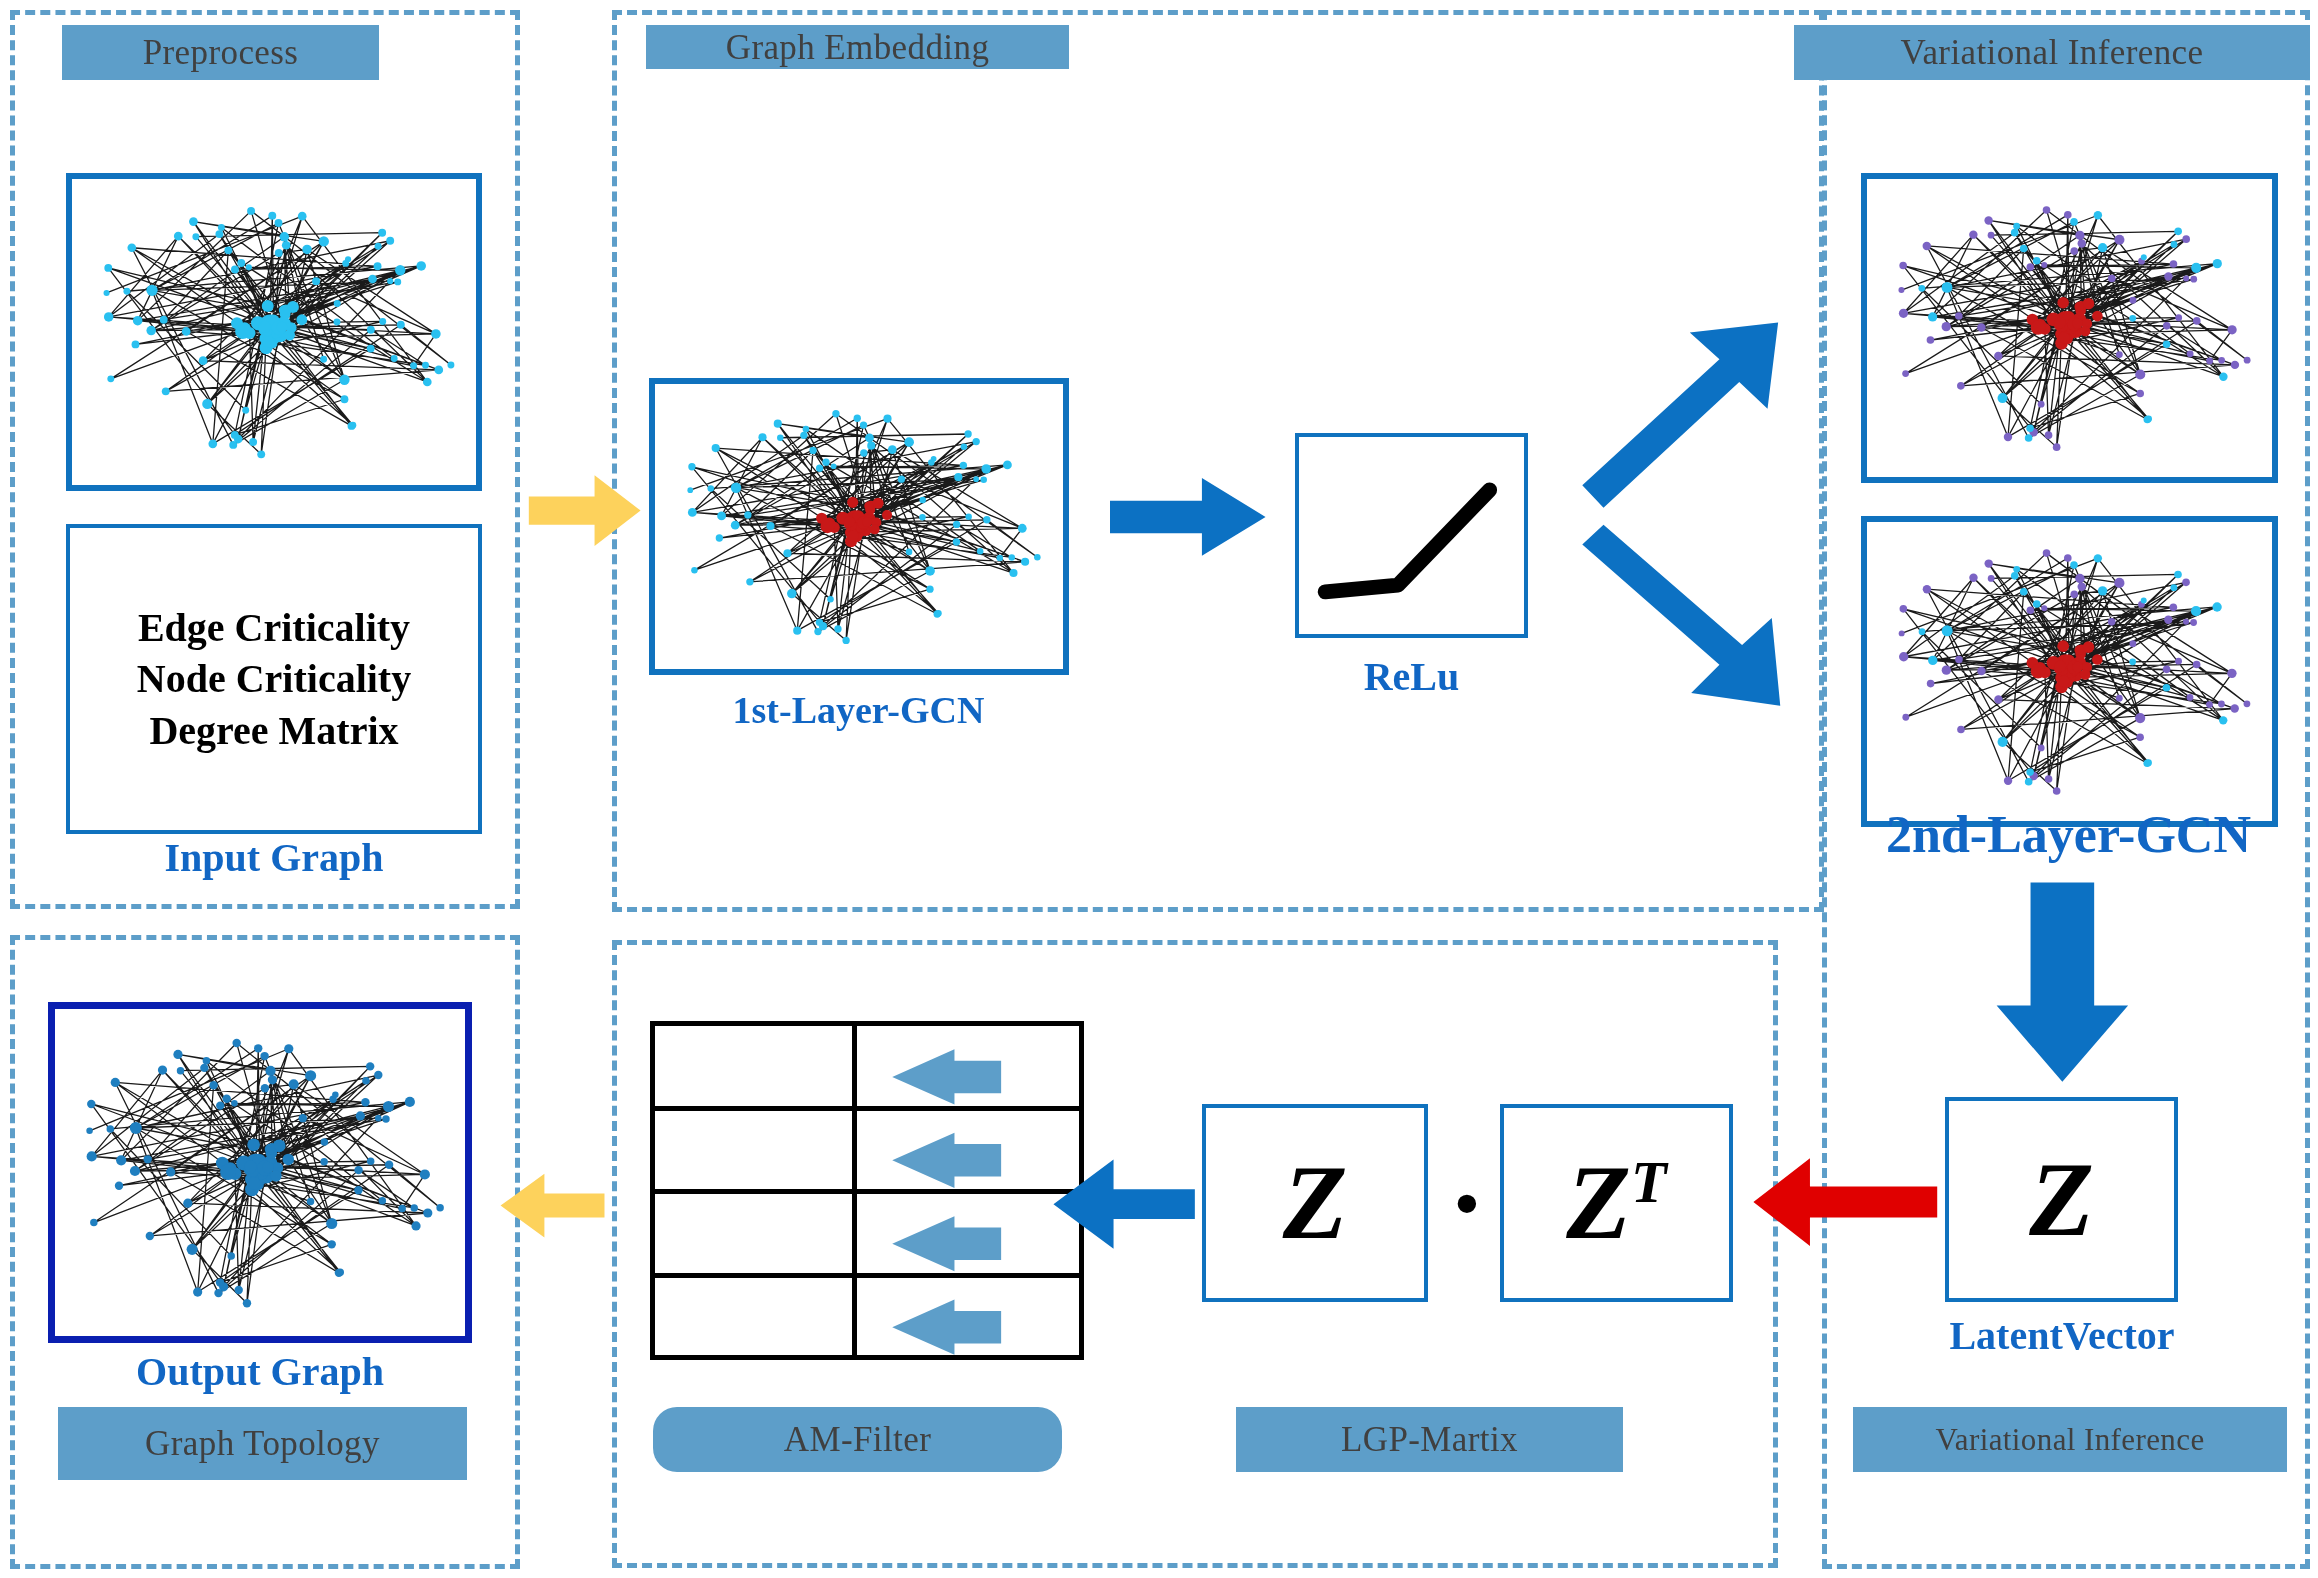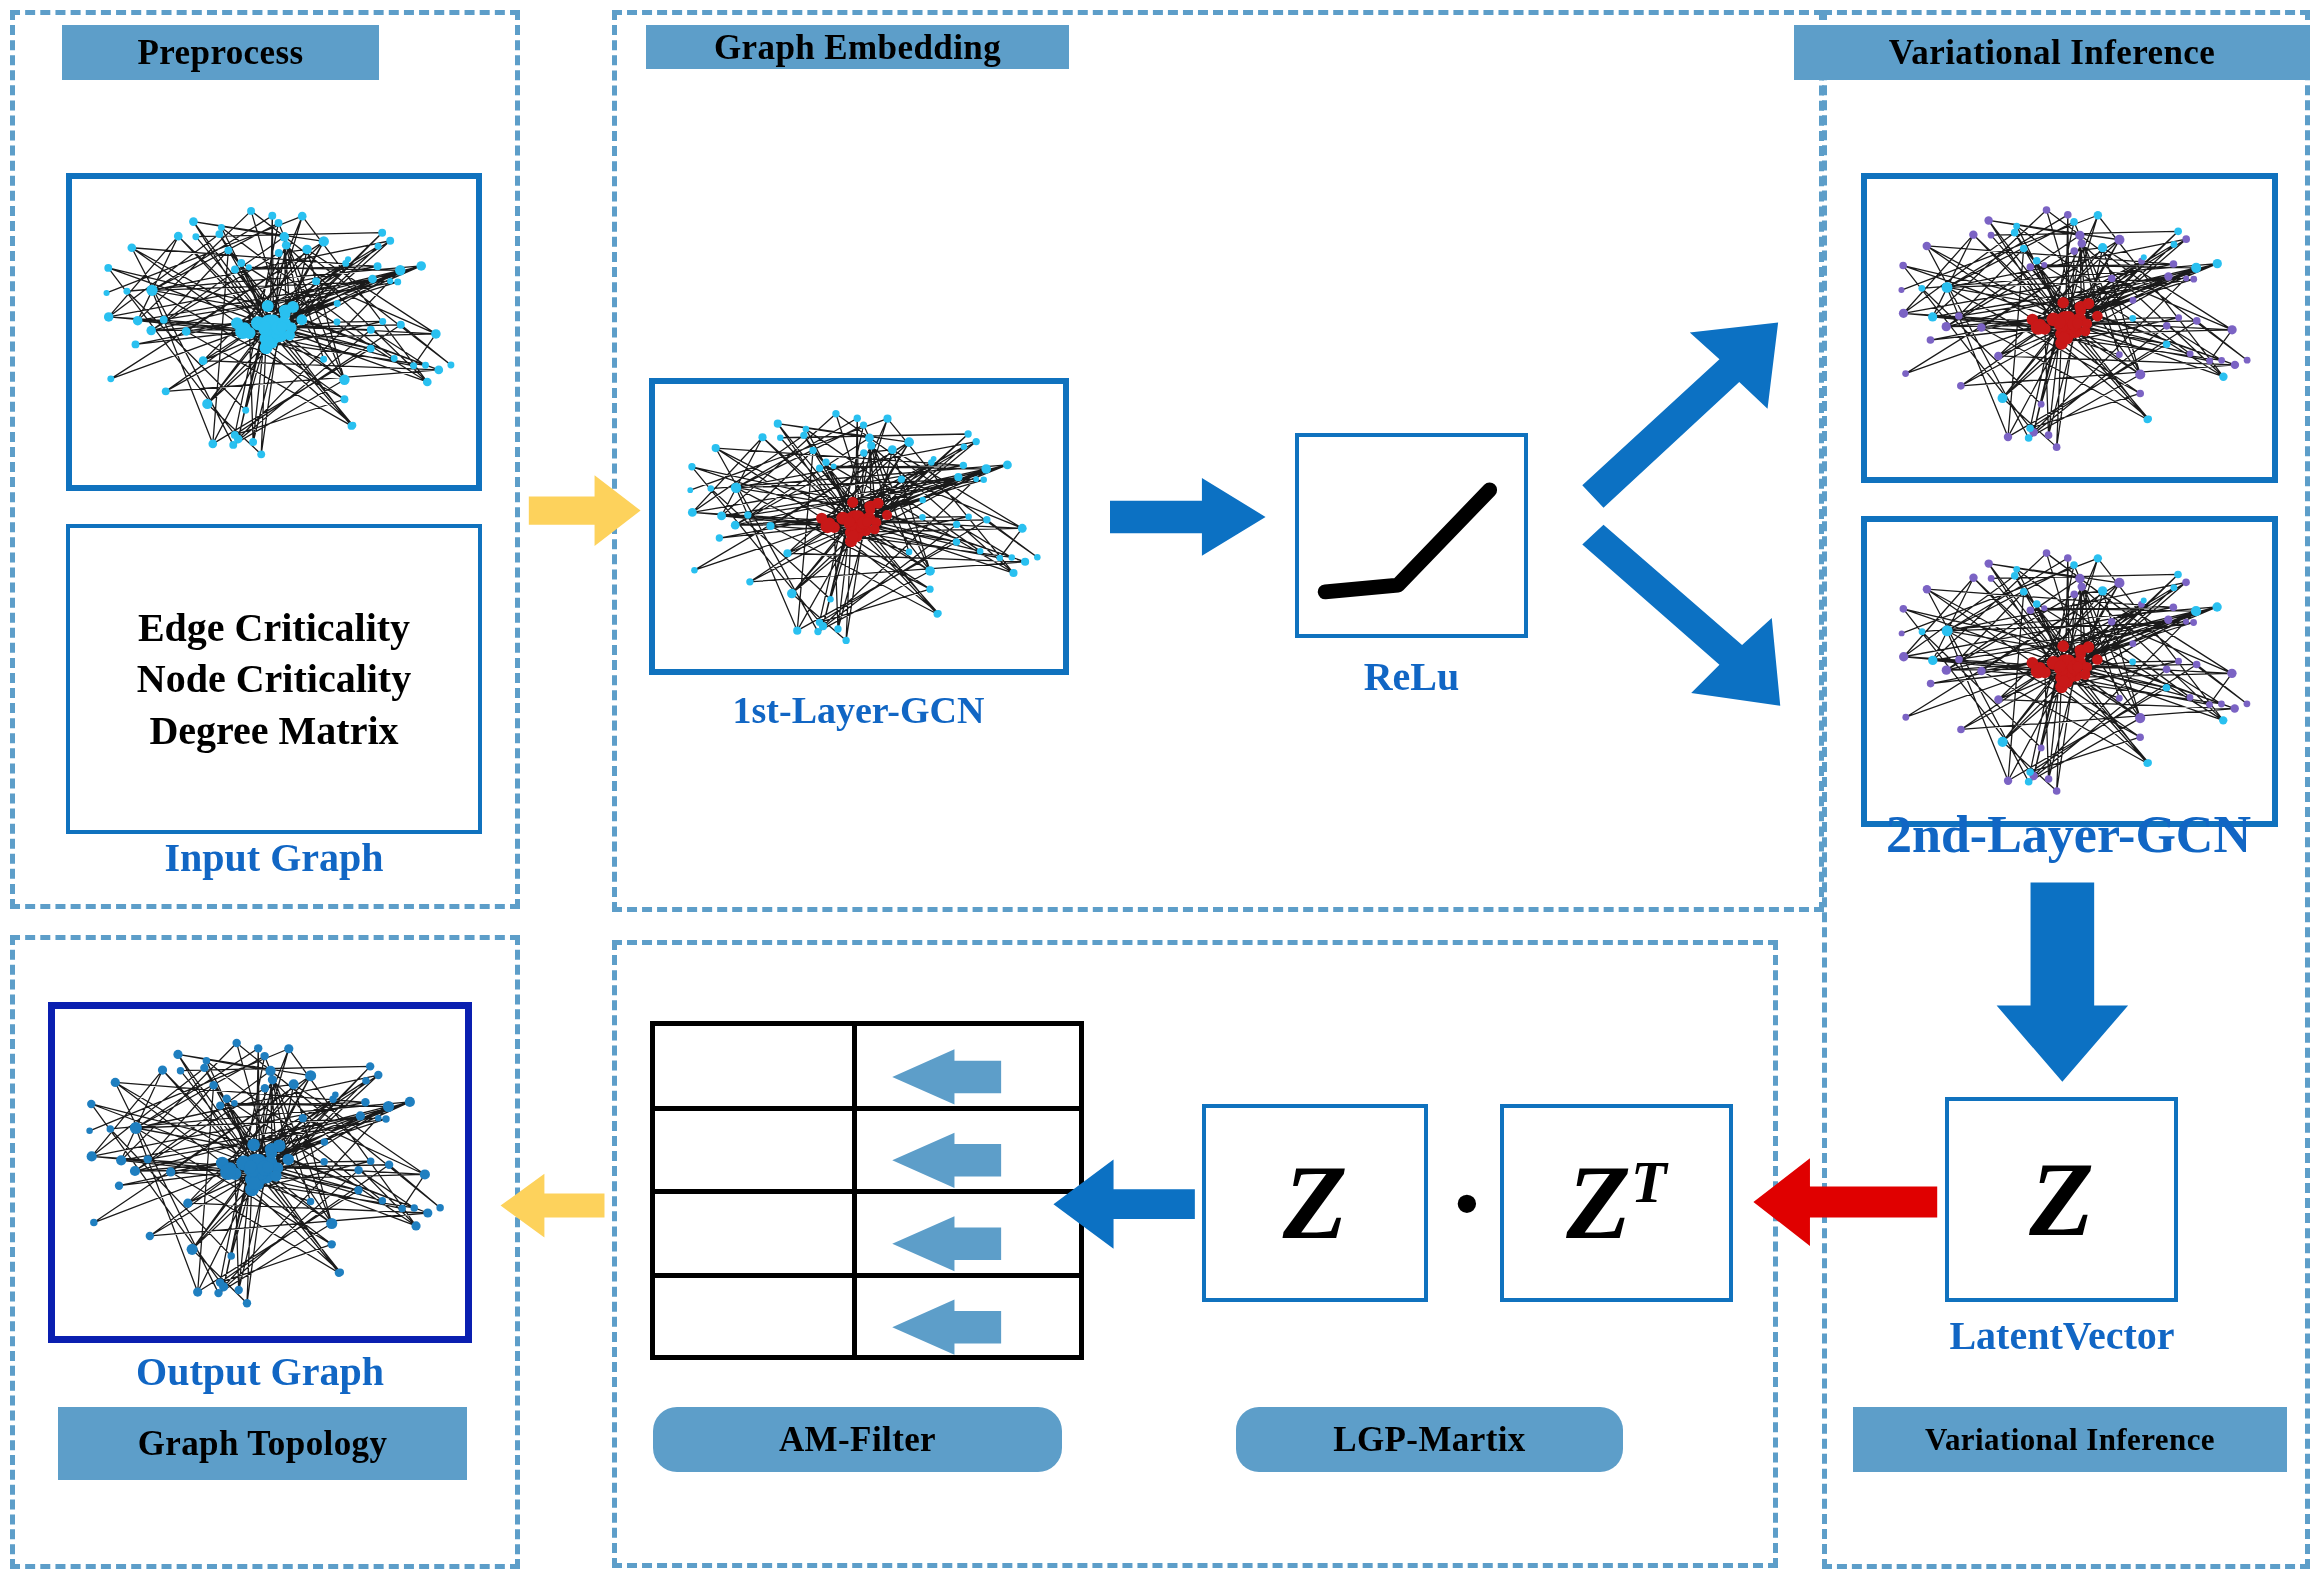--- a/index.html
+++ b/index.html
@@ -23,25 +23,25 @@
     position: absolute;
     border: 5px dashed #5D9EC9;
     box-sizing: border-box;
     background: transparent;
   }
 
   
   .chip {
     position: absolute;
     background: #5D9EC9;
-    color: #000000;
+    color: #404040;
     display: flex;
     align-items: center;
     justify-content: center;
-    font-weight: bold;
+    font-weight: normal;
     box-sizing: border-box;
     letter-spacing: 0.4px;
     line-height: 1;
     white-space: nowrap;
   }
 
   
   .frame {
     position: absolute;
     border: 6.4px solid #1072BE;
@@ -163,21 +163,21 @@
   <div class="chip" style="left:62px; top:25.4px; width:317px; height:55px; font-size:35px;">Preprocess</div>
 
   <div class="chip" style="left:646px; top:25.4px; width:423px; height:44px; font-size:35px;">Graph Embedding</div>
 
   <div class="chip" style="left:1794px; top:25.4px; width:516px; height:55px; font-size:35px;">Variational Inference</div>
 
   <div class="chip" style="left:58px; top:1407px; width:409px; height:73px; font-size:35px;">Graph Topology</div>
 
   <div class="chip" style="left:653px; top:1407px; width:409px; height:65px; font-size:35px;border-radius:24px;">AM-Filter</div>
 
-  <div class="chip" style="left:1236px; top:1407px; width:387px; height:65px; font-size:35px;border-radius:23px;">LGP-Martix</div>
+  <div class="chip" style="left:1236px; top:1407px; width:387px; height:65px; font-size:35px;">LGP-Martix</div>
 
   <div class="chip" style="left:1853px; top:1407px; width:434px; height:65px; font-size:31px;">Variational Inference</div>
 
   <div class="frame" style="left:66px; top:173px; width:416px; height:318px;">
     <svg viewBox="0 0 588 450">
       <g id="ig-edges" stroke="#1A1A1A" stroke-width="1.9" fill="none">
           <path d="M288.2 215.0L196.0 330.8M288.2 215.0L291.5 54.1M288.2 215.0L282.3 234.4M292.1 220.2L316.9 229.5M292.1 220.2L213.7 81.0M292.1 220.2L204.0 389.5M303.0 229.8L355.9 150.2M303.0 229.8L270.5 212.0M303.0 229.8L300.8 218.8M308.4 212.3L236.6 133.0M308.4 212.3L260.3 46.9M308.4 212.3L292.1 220.2M319.3 218.7L270.5 212.0M319.3 218.7L309.2 85.0M319.3 218.7L226.9 104.9M294.8 217.6L397.6 295.2M294.8 217.6L303.0 229.8M294.8 217.6L303.0 229.8M282.4 248.1L479.6 134.2M282.4 248.1L292.1 220.2M282.4 248.1L308.4 212.3M293.5 233.8L288.2 215.0M293.5 233.8L532.1 227.8M293.5 233.8L164.9 224.2M250.7 220.4L312.0 97.4M250.7 220.4L447.1 98.9M250.7 220.4L293.0 209.0M270.5 212.0L300.6 64.8M270.5 212.0L335.5 54.7M270.5 212.0L236.3 376.3M284.8 186.9L263.3 386.8M284.8 186.9L241.4 382.4M284.8 186.9L536.3 280.7M239.6 212.0L409.9 362.1M239.6 212.0L301.2 222.7M239.6 212.0L294.8 217.6M286.9 222.0L250.7 220.4M286.9 222.0L438.9 147.1M286.9 222.0L294.8 217.6M296.8 212.3L367.2 91.8M296.8 212.3L301.0 108.9M296.8 212.3L436.2 249.4M299.2 219.4L321.8 188.3M299.2 219.4L282.4 248.1M299.2 219.4L334.9 207.0M295.9 224.1L288.2 215.0M295.9 224.1L293.0 209.0M295.9 224.1L153.2 84.0M282.3 234.4L295.9 224.1M282.3 234.4L308.4 212.3M282.3 234.4L294.8 217.6M278.9 221.0L113.4 222.9M278.9 221.0L280.3 217.2M278.9 221.0L196.0 330.8M293.0 209.0L113.4 222.9M293.0 209.0L293.5 233.8M293.0 209.0L408.0 363.1M258.0 226.4L479.6 134.2M258.0 226.4L270.5 212.0M258.0 226.4L239.6 212.0M311.5 192.4L510.5 127.8M311.5 192.4L309.2 85.0M311.5 192.4L288.2 215.0M321.8 188.3L438.9 147.1M321.8 188.3L397.6 295.2M321.8 188.3L294.8 217.6M291.8 242.1L288.2 215.0M291.8 242.1L453.1 79.0M291.8 242.1L245.9 123.5M316.9 229.5L342.6 103.6M316.9 229.5L286.9 222.0M316.9 229.5L292.1 220.2M284.1 223.9L50.9 202.8M284.1 223.9L153.2 84.0M284.1 223.9L311.5 192.4M280.3 217.2L286.9 222.0M280.3 217.2L436.4 221.7M280.3 217.2L397.6 295.2M310.4 198.6L164.9 224.2M310.4 198.6L288.2 215.0M310.4 198.6L114.6 163.7M308.3 192.8L288.2 215.0M308.3 192.8L303.0 229.8M308.3 192.8L50.3 130.7M301.2 222.7L275.2 404.9M301.2 222.7L282.3 234.4M301.2 222.7L321.8 188.3M334.9 207.0L250.7 220.4M334.9 207.0L270.5 212.0M334.9 207.0L312.0 97.4M247.9 224.3L303.0 229.8M247.9 224.3L93.5 208.3M247.9 224.3L367.0 265.1M300.8 218.8L286.9 222.0M300.8 218.8L278.9 221.0M300.8 218.8L258.0 226.4M305.8 218.0L263.3 386.8M305.8 218.0L90.3 243.2M305.8 218.0L308.4 212.3M285.6 239.8L295.9 224.1M285.6 239.8L175.5 62.6M285.6 239.8L516.8 273.9M113.4 222.9L301.0 108.9M241.4 382.4L280.3 217.2M519.4 298.5L50.3 130.7M399.5 124.1L239.6 212.0M309.2 85.0L113.4 222.9M479.6 134.2L295.9 224.1M499.3 274.7L247.9 224.3M532.1 227.8L288.2 215.0M453.1 79.0L293.5 233.8M204.0 389.5L436.2 249.4M179.1 84.8L292.1 220.2M447.1 98.9L319.3 218.7M554.2 273.6L480.5 214.4M397.6 323.9L236.3 376.3M342.6 103.6L247.9 224.3M260.3 46.9L93.5 208.3M84.9 101.1L288.2 215.0M245.9 123.5L295.9 224.1M446.3 128.4L84.9 101.1M134.8 312.3L300.8 218.8M510.5 127.8L284.8 186.9M367.0 265.1L309.2 85.0M312.0 97.4L285.6 239.8M300.6 64.8L397.6 295.2M536.3 280.7L310.4 198.6M164.9 224.2L408.0 363.1M226.9 104.9L131.8 206.9M516.8 273.9L436.4 221.7M236.6 133.0L300.8 218.8M196.0 330.8L288.2 215.0M263.3 386.8L258.0 226.4M397.6 295.2L234.1 391.0M402.9 118.1L196.0 330.8M355.9 150.2L285.6 239.8M175.5 62.6L288.2 215.0M114.6 163.7L397.6 323.9M291.5 54.1L293.5 233.8M387.0 183.1L250.7 220.4M77.7 165.1L252.4 340.0M257.0 129.9L479.6 134.2M90.3 243.2L247.9 224.3M409.9 362.1L288.2 215.0M47.8 167.6L335.5 54.7M54.0 293.9L510.5 127.8M234.1 391.0L84.9 101.1M367.2 91.8L282.4 248.1M436.4 221.7L234.1 391.0M335.5 54.7L288.2 215.0M470.7 263.9L288.2 215.0M275.2 404.9L282.3 234.4M386.6 210.4L292.1 220.2M50.9 202.8L300.8 218.8M476.0 151.3L293.0 209.0M236.3 376.3L480.5 214.4M438.9 147.1L308.4 212.3M131.8 206.9L247.9 224.3M93.5 208.3L247.9 224.3M153.2 84.0L50.9 202.8M480.5 214.4L305.8 218.0M213.7 81.0L284.8 186.9M189.7 267.2L367.2 91.8M50.3 130.7L241.4 382.4M436.2 249.4L292.1 220.2M453.9 209.5L282.4 248.1M252.4 340.0L288.2 215.0M216.6 71.2L288.2 215.0M301.0 108.9L342.6 103.6M464.9 90.8L196.0 330.8M408.0 363.1L286.9 222.0M464.9 150.2L114.6 163.7M113.4 222.9L479.6 134.2M399.5 124.1L134.8 312.3M309.2 85.0L175.5 62.6M479.6 134.2L241.4 382.4M499.3 274.7L532.1 227.8M532.1 227.8L342.6 103.6M453.1 79.0L179.1 84.8M204.0 389.5L114.6 163.7M397.6 323.9L84.9 101.1M342.6 103.6L397.6 295.2M260.3 46.9L554.2 273.6M245.9 123.5L519.4 298.5M446.3 128.4L50.9 202.8M134.8 312.3L536.3 280.7M510.5 127.8L189.7 267.2M312.0 97.4L519.4 298.5M300.6 64.8L114.6 163.7M226.9 104.9L204.0 389.5M236.6 133.0L446.3 128.4M196.0 330.8L275.2 404.9M355.9 150.2L532.1 227.8M175.5 62.6L367.2 91.8M114.6 163.7L464.9 90.8M291.5 54.1L114.6 163.7M77.7 165.1L510.5 127.8M90.3 243.2L387.0 183.1M54.0 293.9L367.2 91.8M367.2 91.8L164.9 224.2M335.5 54.7L519.4 298.5M470.7 263.9L216.6 71.2M386.6 210.4L453.9 209.5M438.9 147.1L93.5 208.3M131.8 206.9L476.0 151.3M93.5 208.3L153.2 84.0M213.7 81.0L50.9 202.8M189.7 267.2L536.3 280.7M464.9 90.8L189.7 267.2"></path>
         </g>
       <g id="ig-nodes">
           <circle cx="288.2" cy="215.0" r="15.8" fill="#29C0F0"></circle>

